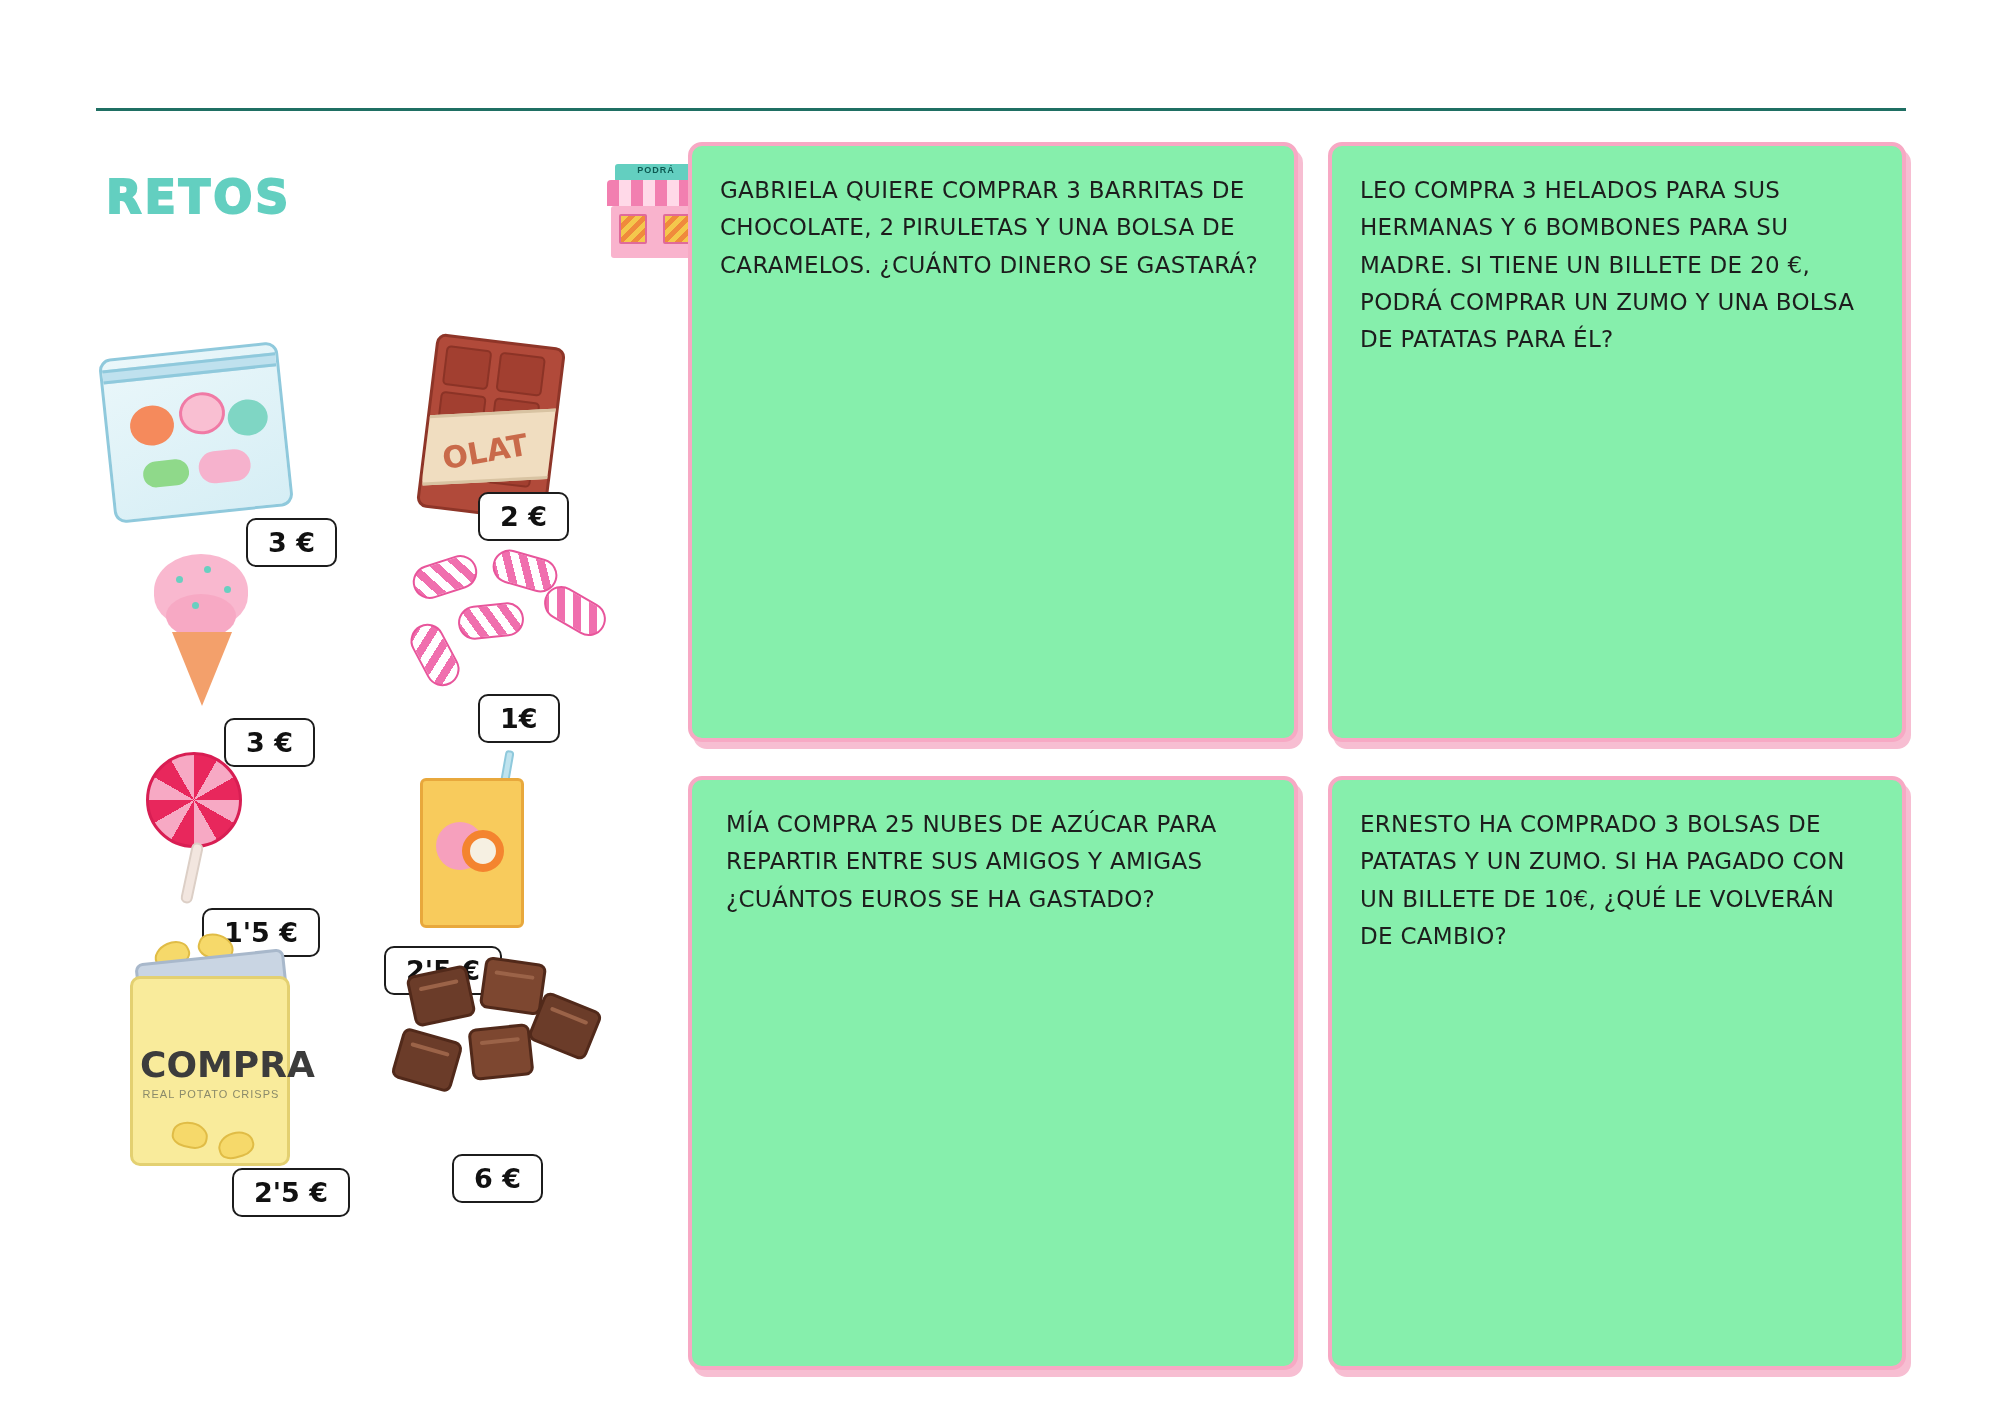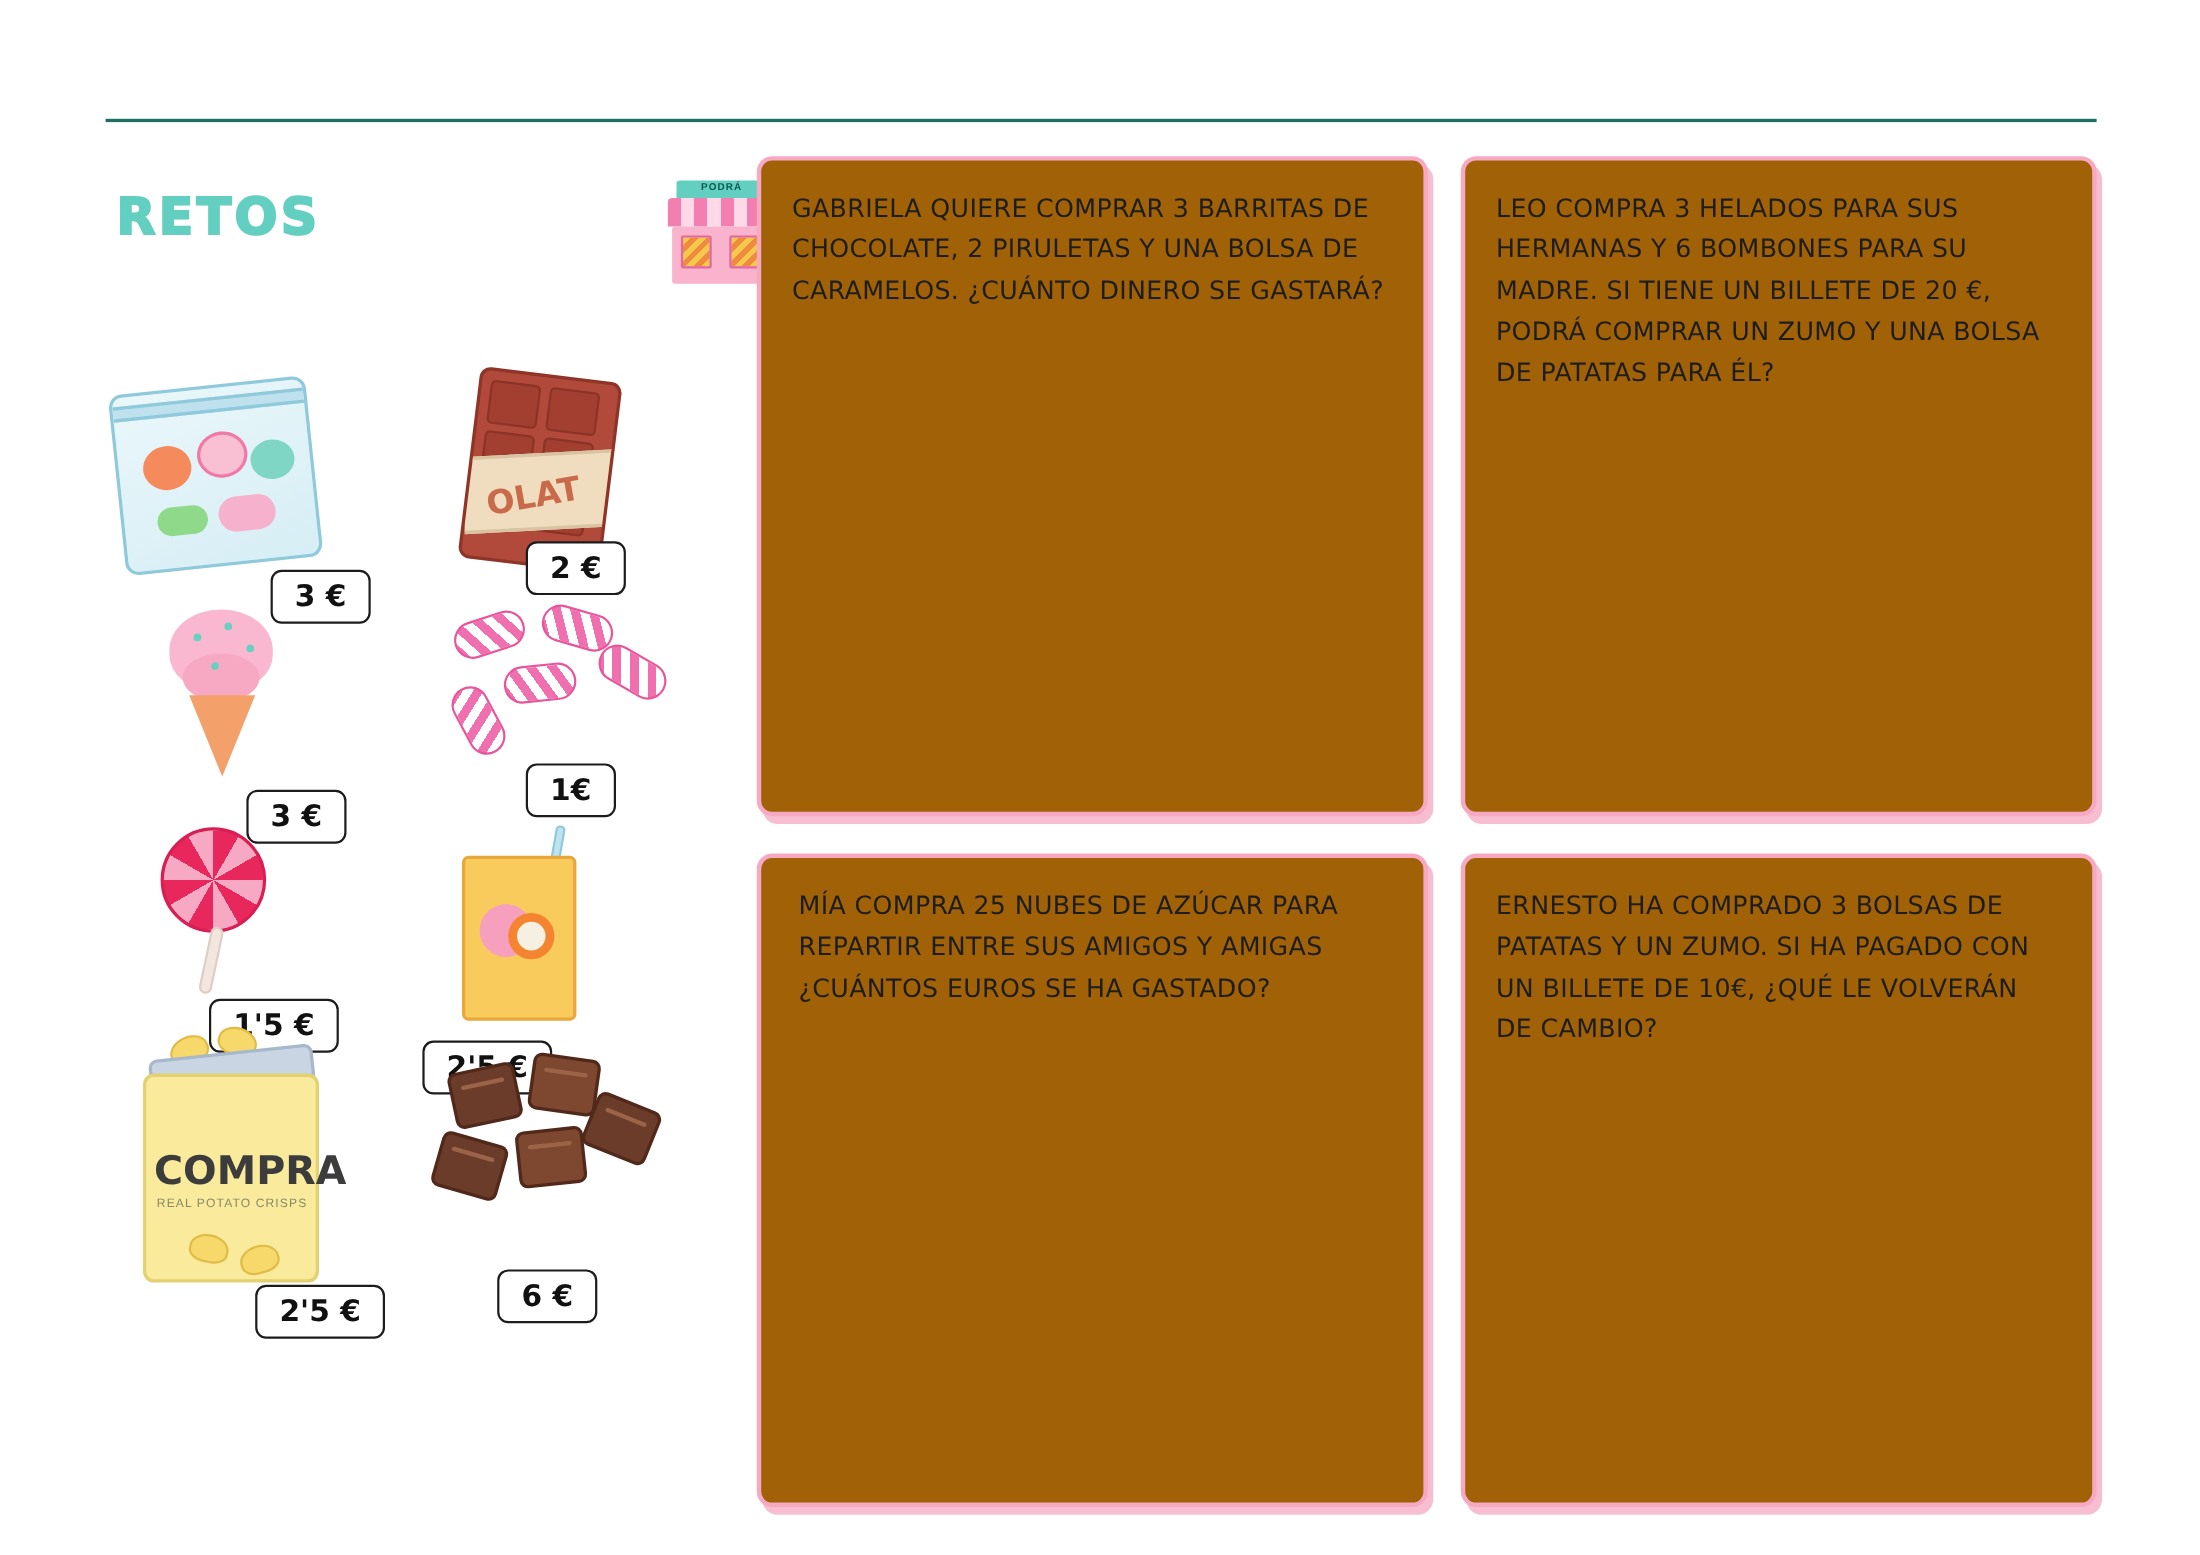--- a/index.html
+++ b/index.html
@@ -245,21 +245,21 @@
   }
 
   
   .grid {
     position: absolute;
     left: 688px; top: 142px;
     width: 1218px; height: 1228px;
   }
   .card {
     position: absolute;
-    background: #a16207;
+    background: #86efac;
     border: 4px solid #f7a9c4;
     border-radius: 14px;
     box-shadow: 5px 7px 0 0 #f7bed2;
     padding: 26px 28px;
   }
   .card.c1 { left: 0;    top: 0;    width: 610px; height: 600px; }
   .card.c2 { left: 640px; top: 0;   width: 578px; height: 600px; }
   .card.c3 { left: 0;    top: 634px; width: 610px; height: 594px; padding-left: 34px; }
   .card.c4 { left: 640px; top: 634px; width: 578px; height: 594px; }
   .qtext {
@@ -339,21 +339,21 @@
           <div class="mallow" style="left:6px;   top:88px;  transform:rotate(62deg);"></div>
         </div>
         <div class="price-tag" style="left:382px; top:144px;">1€</div>
       </div>
 
       <div class="prow">
         <div class="lolli">
           <div class="head"></div>
           <div class="stick"></div>
         </div>
-        <div class="price-tag" style="left:94px; top:158px;">1'5 €</div>
+        <div class="price-tag" style="left:106px; top:158px;">1'5 €</div>
 
         <div class="juice">
           <div class="straw"></div>
           <div class="box"></div>
           <div class="dot-a"></div>
           <div class="dot-b"></div>
         </div>
         <div class="price-tag" style="left:288px; top:196px;">2'5 €</div>
       </div>
 

